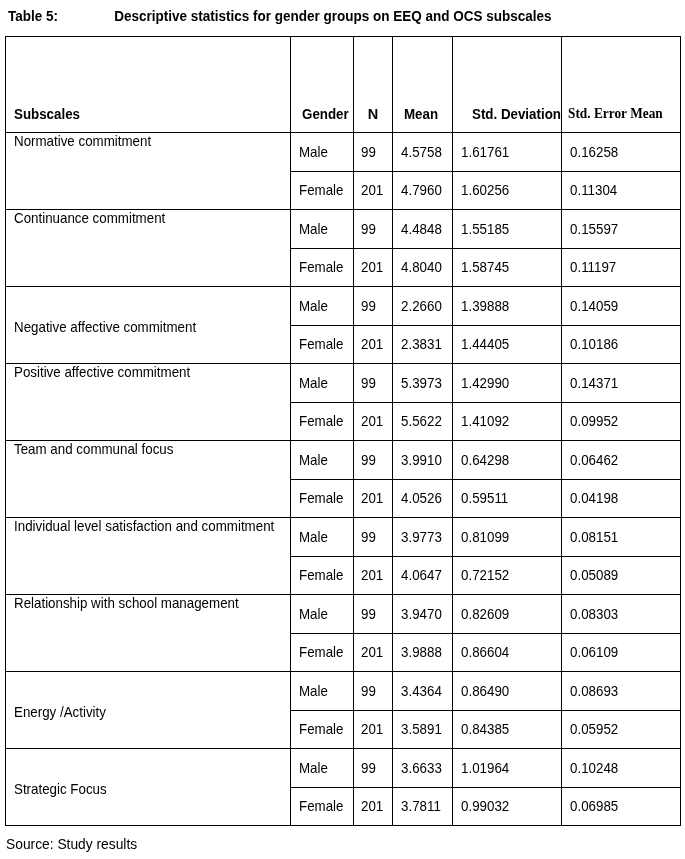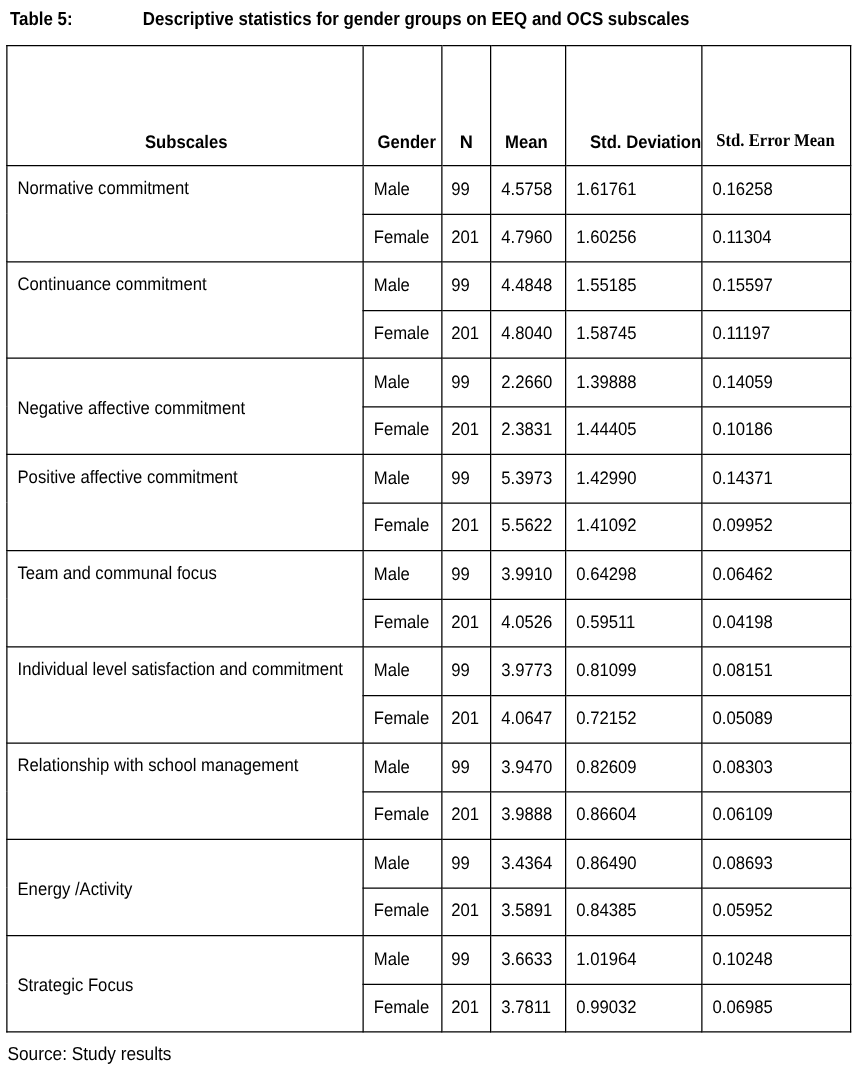--- a/index.html
+++ b/index.html
@@ -40,32 +40,31 @@
     }
     table.stats td, table.stats th {
       border: 1px solid #000000;
       padding: 0 0 0 8px;
       vertical-align: middle;
       white-space: nowrap;
       overflow: hidden;
     }
     table.stats th {
       font-weight: bold;
-      text-align: center;
+      text-align: left;
       vertical-align: bottom;
       padding-bottom: 10px;
       height: 85px;
     }
     table.stats th.center { text-align: center; padding-left: 0; }
     table.stats th.gender-h { text-align: right; padding-right: 38px; border-right: none; }
     table.stats th.subscale-h { border-right: none; }
     table.stats td { height: 37.5px; }
     table.stats td.subscale {
       vertical-align: top;
-      padding-top: 10px;
     }
     table.stats td.subscale.mid {
       vertical-align: middle;
       padding-top: 4px;
       padding-bottom: 0;
     }
     table.stats td.n { padding-left: 7px; text-decoration: underline; }
     .narrow { display: inline-block; transform: scaleX(0.92); transform-origin: left center; }
     .source {
       position: absolute;

